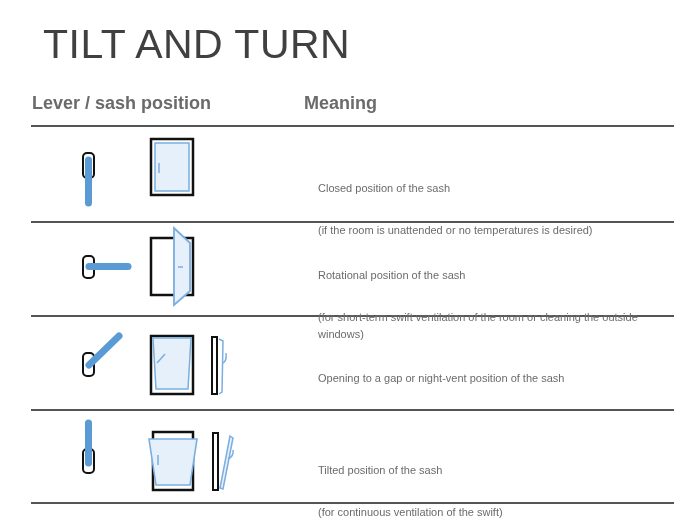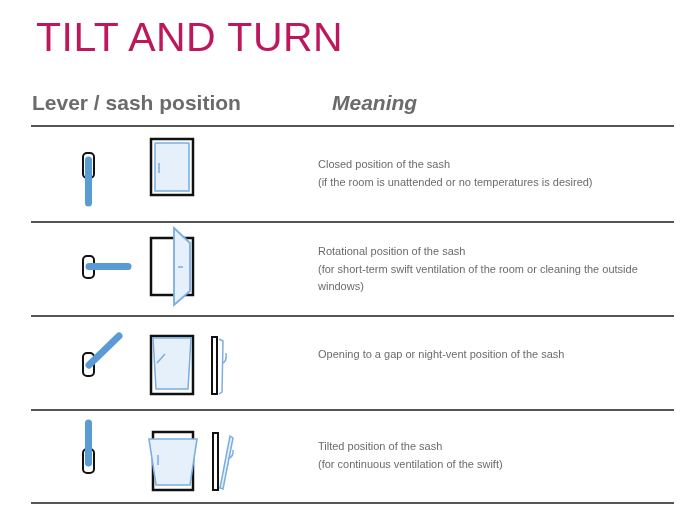--- a/index.html
+++ b/index.html
@@ -1,30 +1,30 @@
 <!DOCTYPE html>
 <html><head>
 <meta charset="utf-8">
 <style>
   html, body { margin: 0; padding: 0; background: #ffffff; }
   body { width: 690px; height: 518px; position: relative; overflow: hidden;
          font-family: "Liberation Sans", "DejaVu Sans", sans-serif; color: #6b6b6b; }
   .title { position: absolute; left: 31px; top: 8px; font-size: 41px; font-weight: 400;
-           color: #be185d; letter-spacing: 0.5px; line-height: 48px; margin: 5px; }
-  .col-head { position: absolute; top: 89px; font-size: 21px; font-weight: 700; color: #6b6b6b;
+           color: #404040; letter-spacing: 0.5px; line-height: 48px; margin: 12px; }
+  .col-head { position: absolute; top: 89px; font-size: 18px; font-weight: 700; color: #6b6b6b;
               line-height: 28px; }
   .col-head.left { left: 32px; }
-  .col-head.right { left: 332px; font-style: italic; }
+  .col-head.right { left: 304px; }
   .rule { position: absolute; left: 31px; width: 643px; height: 2px; background: #555555; }
   .row { position: absolute; left: 31px; width: 643px; }
   .icons { position: absolute; left: 0; top: 0; width: 260px; height: 100%; }
   .icons svg { position: absolute; left: 0; top: 0; }
   .meaning { position: absolute; left: 287px; font-size: 11px; line-height: 17.5px; color: #6b6b6b;
              width: 355px; }
-  .meaning span { display: block; }
+  .meaning span { display: block; margin-top: 24px; }
 </style>
 </head>
 <body>
 
 <h1 class="title">TILT AND TURN</h1>
 
 <div class="col-head left">Lever / sash position</div>
 <div class="col-head right">Meaning</div>
 
 <div class="rule" style="top:125px"></div>

